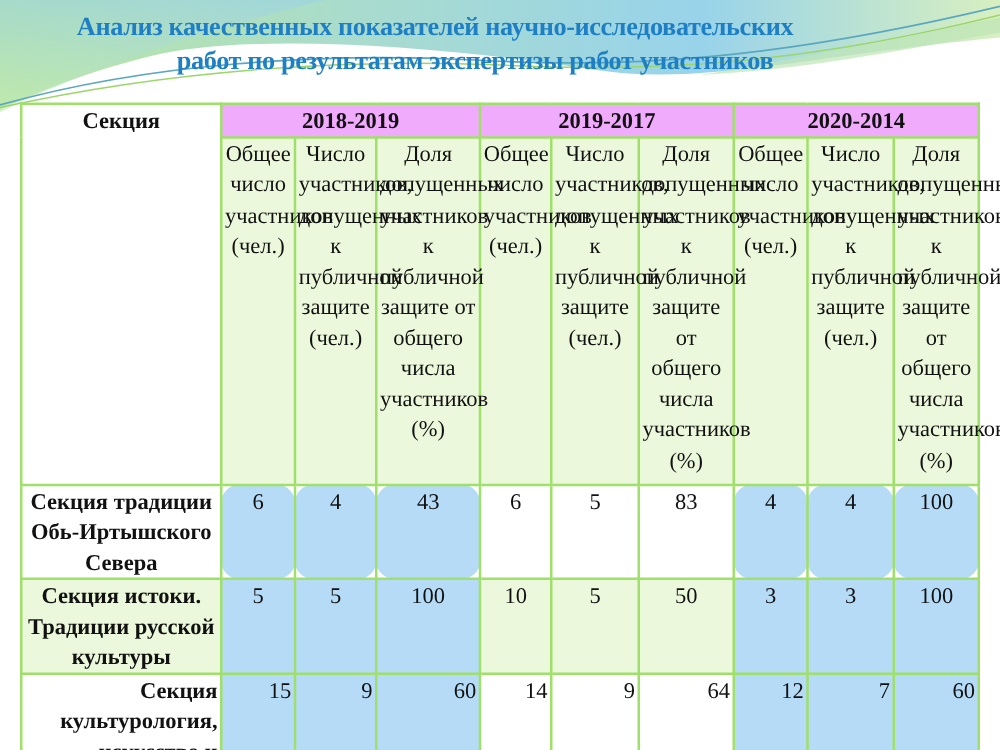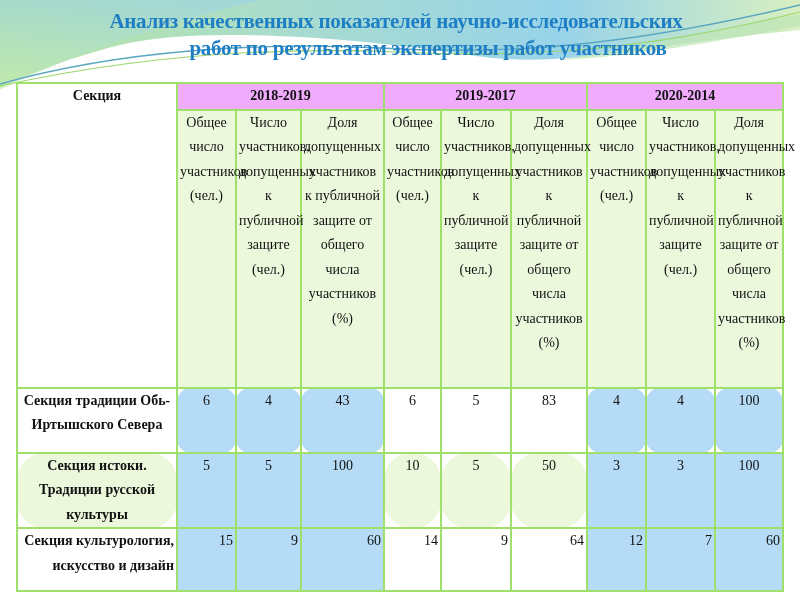--- a/index.html
+++ b/index.html
@@ -9,43 +9,42 @@
     font-family: "Liberation Serif", serif;
   }
   .bg {
     position: absolute; left: 0; top: 0; width: 800px; height: 600px; z-index: 0;
   }
   .title {
     position: absolute; left: 0; top: 8px; width: 696px; z-index: 2;
     text-align: center; color: #1f7fc4; font-weight: bold;
     font-family: "Liberation Serif", serif; font-size: 21px; line-height: 27px;
     letter-spacing: -0.3px;
-    margin-left: 48px;
   }
   .title .l2 { display: block; padding-left: 64px; }
   table.grid {
     position: absolute; left: 16px; top: 82px; z-index: 2;
     border-collapse: collapse; table-layout: fixed;
     width: 766px;
   }
   table.grid td {
     border: 2.5px solid #9fe06a;
     padding: 0 2px;
     vertical-align: top;
-    font-size: 14px; line-height: 24.5px; color: #111;
+    font-size: 18px; line-height: 24.5px; color: #111;
     text-align: center;
     font-family: "Liberation Serif", serif;
   }
   td.sec-h { text-align: left; font-weight: bold; font-size: 13px; line-height: 16px; padding: 2px 3px; background: #fff; }
   td.year { font-weight: bold; font-size: 13px; line-height: 16px; height: 22px; padding-top: 3px; background: #f0abfc; }
   td.hdr { background: #ecf8dc; height: 276px; padding-top: 1px; }
   td.rowname { text-align: left; font-weight: bold; font-size: 14px; line-height: 21px; padding: 2px 4px; }
   td.v { font-size: 14px; line-height: 22px; padding-top: 2px; }
   .blue { background: #b5dbf7; }
-  .green { background: #ecf8dc; border-radius: 27px; }
+  .green { background: #ecf8dc; }
   .white { background: #ffffff; }
   tr.r1 td { height: 63px; border-radius: 14px; }
   tr.r2 td { height: 61px; }
   tr.r3 td { height: 61px; text-align: right; }
 </style>
 </head>
 <body>
 
 <svg class="bg" viewBox="0 0 800 600" preserveAspectRatio="none">
   <defs>

